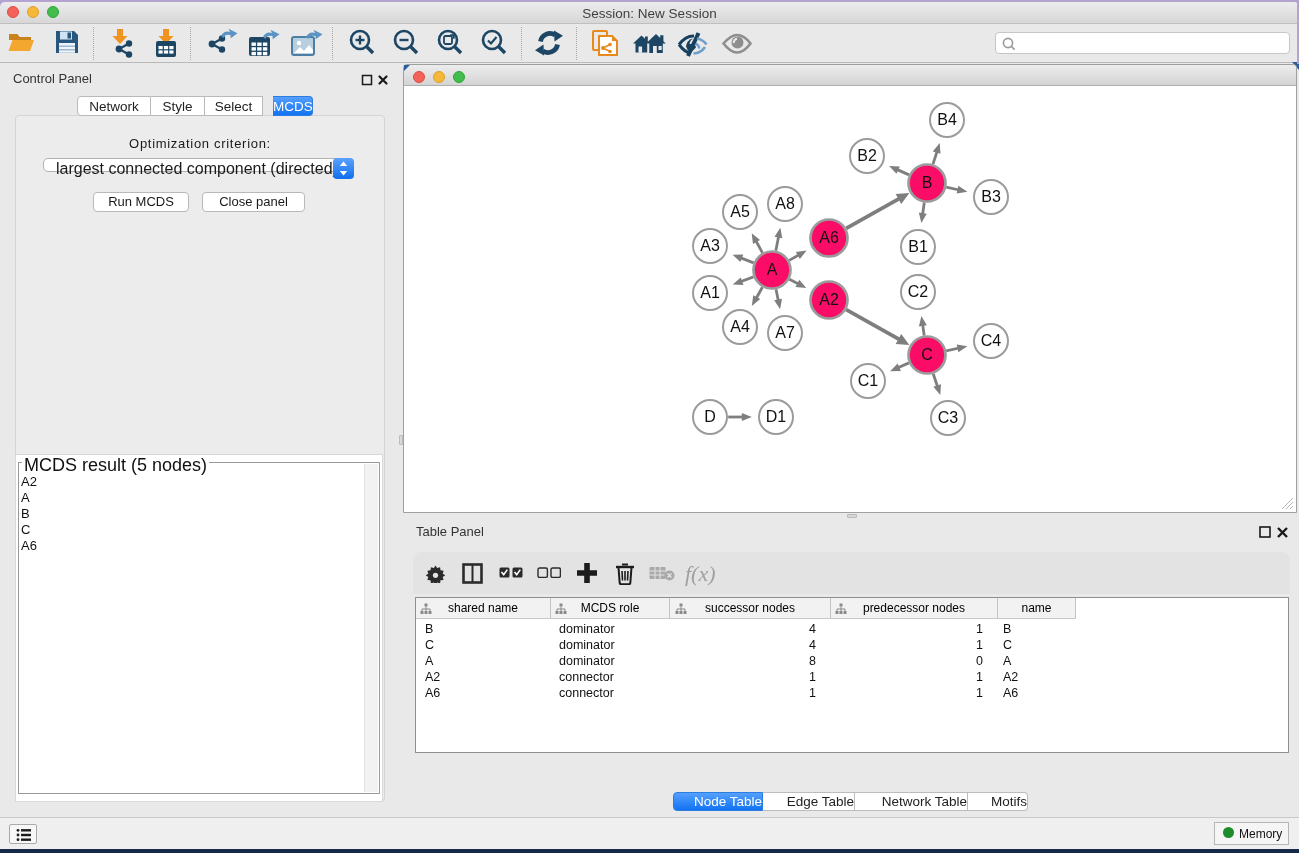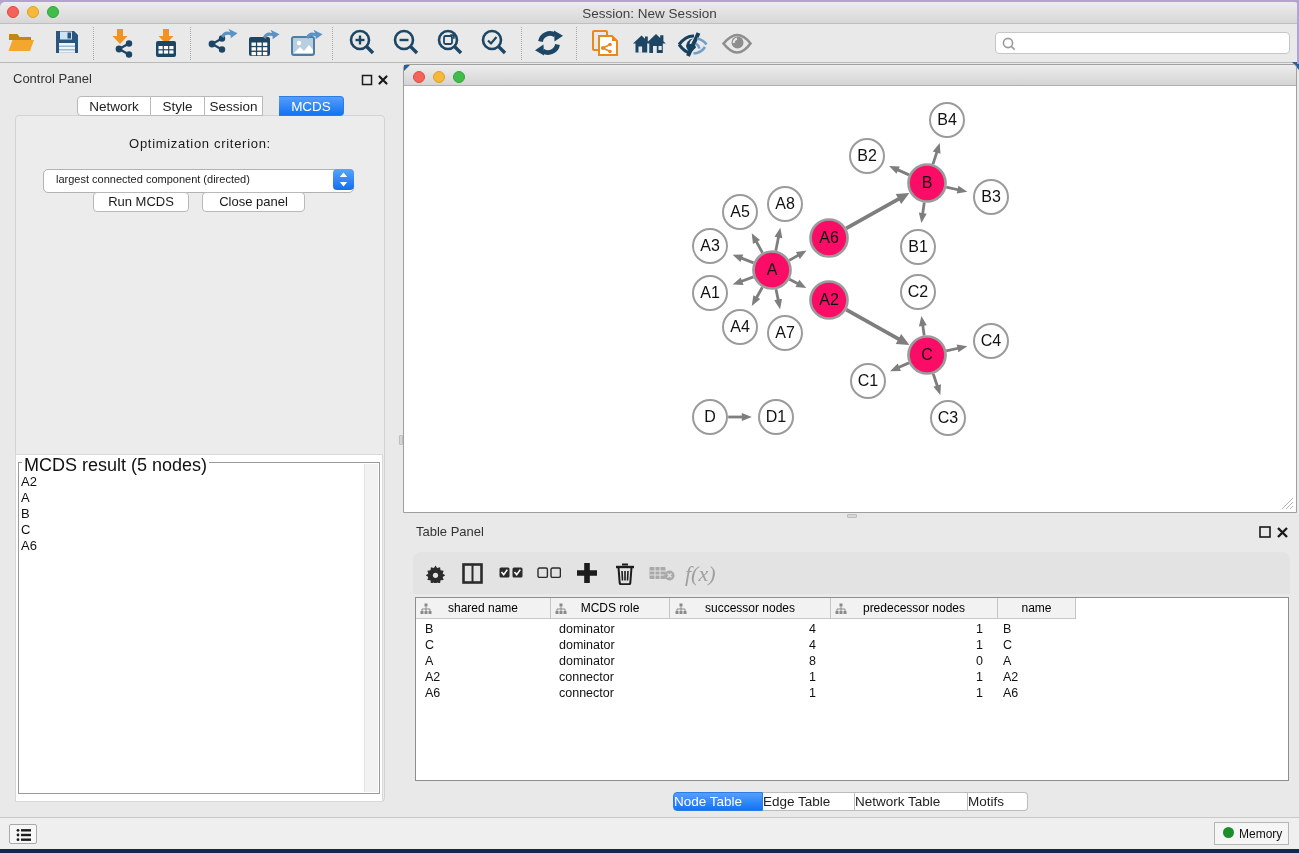--- a/index.html
+++ b/index.html
@@ -24,23 +24,23 @@
 .cp-title { left:13px; top:71px; font-size:13px; color:#333; }
 .cp-inner { left:15px; top:115px; width:370px; height:687px; background:#ececec;
   border:1px solid #d4d4d4; border-radius:4px; }
 .tabs { left:77px; top:96px; height:20px; font-size:13.5px; }
 .tab { position:absolute; top:0; height:20px; line-height:20px; text-align:center;
   background:#fff; border:1px solid #b9b9b9; border-left:none; color:#222; }
 .tab.first { border-left:1px solid #b9b9b9; border-radius:4px 0 0 4px; }
 .tab.last { border-radius:0 4px 4px 0; }
 .tab.sel { background:linear-gradient(#559efd,#1272f2); color:#fff; border-color:#2b7de2; }
 .opt-label { left:15px; top:136px; width:370px; text-align:center; font-size:13px; letter-spacing:0.7px; color:#1a1a1a; }
-.dropdown { left:43px; top:158px; width:311px; height:24px; background:#fff;
-  border:1px solid #b2b2b2; border-radius:5px; font-size:11px; color:#1a1a1a;
-  line-height:19px; padding-left:12px;margin-top:11px; }
+.dropdown { left:43px; top:158px; width:311px; height:14px; background:#fff;
+  border:1px solid #b2b2b2; border-radius:5px; font-size:16px; color:#1a1a1a;
+  line-height:19px; padding-left:12px; }
 .dd-btn { right:-1px; top:-1px; width:21px; height:21px; border-radius:4px;
   background:linear-gradient(#5aa2fd,#116ef0); }
 .btn { position:absolute; height:20px; background:#fff; border:1px solid #b9b9b9;
   border-radius:4px; font-size:13px; color:#1a1a1a; text-align:center; line-height:18px; }
 .results { left:15px; top:454px; width:368px; height:348px; background:#fff;
   border:1px solid #d8d8d8; }
 .groupbox { left:18px; top:462px; width:362px; height:332px; border:1px solid #9a9a9a; }
 .gb-title { left:22px; top:455px; background:#fff; padding:0 2px; font-size:18px; color:#111; }
 .gb-list { left:21px; top:474px; font-size:13px; color:#111; line-height:16px; }
 .gb-scroll { left:364px; top:464px; width:14px; height:328px; background:#f2f2f2;
@@ -57,29 +57,29 @@
   border:1px solid #9f9f9f; border-radius:4px 4px 0 0; }
 .net-titlebar { left:0; top:0; width:892px; height:21px;
   background:linear-gradient(#ededed,#d4d4d4); border-bottom:1px solid #b0b0b0;
   border-radius:4px 4px 0 0; }
 .net-title { width:100%; text-align:center; top:4px; font-size:13.5px; color:#333; }
 .ntl { width:12px; height:12px; border-radius:50%; top:6px; }
 
 .tp-title { left:416px; top:524px; font-size:13px; color:#333; }
 .tp-toolbar { left:413px; top:552px; width:877px; height:42px; background:#e3e3e3;
   border-radius:8px 8px 0 0; }
-.tbl { left:415px; top:597px; width:874px; height:184px; background:#fff;
+.tbl { left:415px; top:597px; width:874px; height:156px; background:#fff;
   border:1px solid #8e8e8e; }
 .tbl-header { left:0; top:0; width:660px; height:21px; background:#f2f2f2;
   border-bottom:1px solid #c9c9c9; font-size:13px; color:#1a1a1a; }
 .hcell { position:absolute; top:0; height:21px; line-height:20px; text-align:center;
   border-right:1px solid #c4c4c4; font-size:12px; }
 .trow { position:absolute; font-size:12.5px; color:#111; height:16px; line-height:16px; }
 .btabs { top:792px; height:19px; font-size:13.5px; }
-.btab { position:absolute; top:0; height:19px; line-height:18px; text-align:left;
+.btab { position:absolute; top:0; height:19px; line-height:18px; text-align:right;
   background:#fff; border:1px solid #bcbcbc; border-left:none; color:#222; }
 .btab.first { border-left:1px solid #bcbcbc; border-radius:4px 0 0 4px; }
 .btab.last { border-radius:0 4px 4px 0; }
 .btab.sel { background:linear-gradient(#55a0fd,#1273f3); color:#fff; border-color:#2b7de2; }
 </style>
 </head>
 <body>
 
 <div class="abs" style="left:0;top:0;width:8px;height:8px;background:#b4a3cf"></div>
 <div class="abs" style="left:1291px;top:0;width:8px;height:8px;background:#b4a3cf"></div>
@@ -253,22 +253,22 @@
 <svg class="abs" style="left:361px;top:74px" width="12" height="12">
     <rect x="1.5" y="1.5" width="9" height="9" fill="none" stroke="#1a1a1a" stroke-width="1.5"></rect>
   </svg>
 <svg class="abs" style="left:377px;top:74px" width="12" height="12">
     <path d="M2.5 2.5 L9.5 9.5 M9.5 2.5 L2.5 9.5" stroke="#1a1a1a" stroke-width="2.2" stroke-linecap="round"></path>
   </svg>
 <div class="abs cp-inner"></div>
 <div class="abs tabs">
  <div class="tab first" style="left:0;width:74px">Network</div>
  <div class="tab" style="left:74px;width:54px">Style</div>
- <div class="tab" style="left:128px;width:58px">Session</div>
- <div class="tab sel last" style="left:202px;width:65px">MCDS</div>
+ <div class="tab" style="left:128px;width:58px">Select</div>
+ <div class="tab sel last" style="left:196px;width:40px">MCDS</div>
 </div>
 <div class="abs opt-label">Optimization criterion:</div>
 <div class="abs dropdown">largest connected component (directed)
  <div class="abs dd-btn"><svg width="21" height="21">
         <path d="M10.5 3.5 L14.2 8 H6.8z" fill="#fff"></path>
         <path d="M10.5 17.5 L14.2 13 H6.8z" fill="#fff"></path>
       </svg></div>
 </div>
 <div class="abs btn" style="left:93px;top:192px;width:96px">Run MCDS</div>
 <div class="abs btn" style="left:202px;top:192px;width:103px">Close panel</div>

